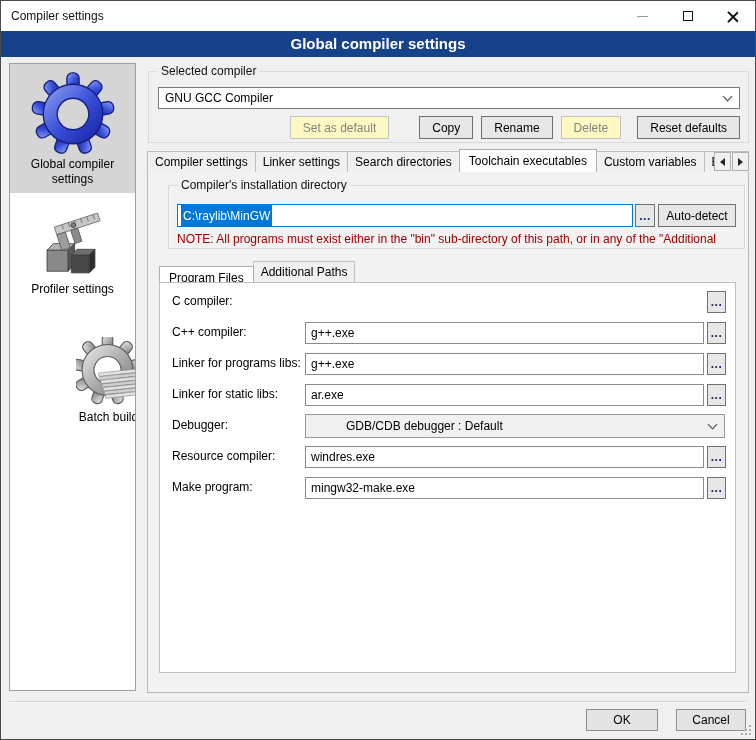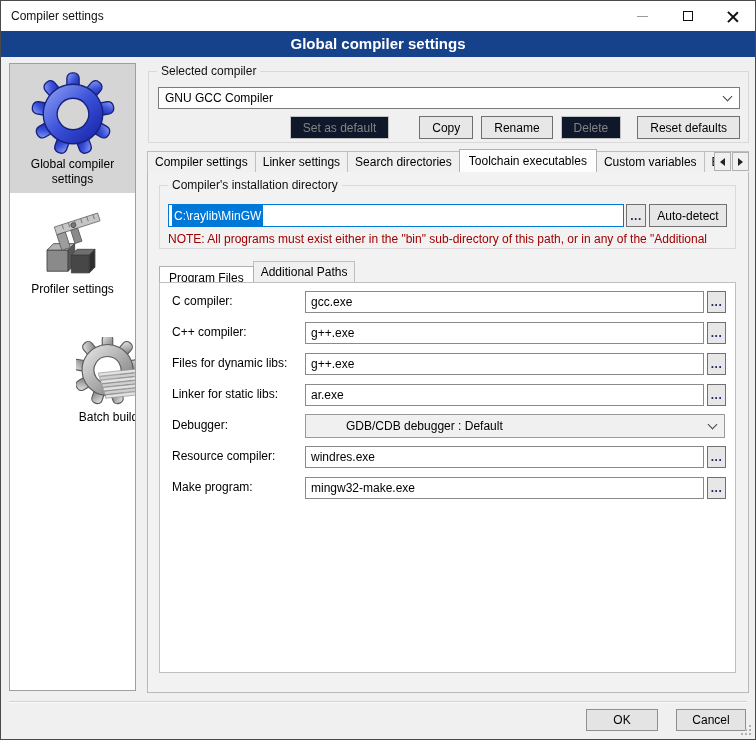--- a/index.html
+++ b/index.html
@@ -56,21 +56,21 @@
   .group-label {
     position:absolute; top:-8px; left:8px; background:#f0f0f0; padding:0 4px;
     font-size:12px; color:#111; white-space:nowrap;
   }
 
   .btn {
     display:inline-flex; align-items:center; justify-content:center;
     background:#e7e7e7; border:1px solid #707070; font-size:12px;
     height:23px; padding:0 12px; color:#000;
   }
-  .btn.disabled { background:#0f172a; border-color:#c3c3c3; color:#838383; }
+  .btn.disabled { background:#fef9c3; border-color:#c3c3c3; color:#838383; }
   .btn.light-border { border-color:#8f8f8f; background:#e4e4e4; }
 
   .chev { width:7px; height:7px; border-right:1.6px solid #444; border-bottom:1.6px solid #444;
           transform:rotate(45deg); margin-top:-4px; }
 
   .combo {
     display:flex; align-items:center; background:#fff; border:1px solid #7a7a7a;
     padding:0 8px 0 6px; height:22px;
   }
   .combo .combo-value { flex:1; white-space:nowrap; overflow:hidden; }
@@ -107,21 +107,21 @@
   .tri-left  { width:0; height:0; border:4px solid transparent; border-right:5px solid #222; border-left:none; }
   .tri-right { width:0; height:0; border:4px solid transparent; border-left:5px solid #222; border-right:none; }
 
   
   #outer-page {
     position:absolute; left:146px; top:170px; width:602px; height:522px;
     border:1px solid #b8b8b8; background:#f2f2f2; z-index:2;
   }
 
   
-  #grp-install { left:158px; top:184px; width:577px; height:64px; z-index:3; }
+  #grp-install { left:167px; top:184px; width:577px; height:64px; z-index:3; }
   #grp-install .group-label { background:#f2f2f2; }
   #dir-input {
     position:absolute; left:8px; top:18px; width:456px; height:23px;
     background:#fff; border:1px solid #0078d7; display:flex; align-items:center;
     padding-left:3px; overflow:hidden;
   }
   #dir-input .sel { background:#0078d7; color:#fff; padding:11px 2px; white-space:nowrap; }
   #dir-browse { position:absolute; left:466px; top:18px; width:20px; height:23px; padding:0; }
   #btn-autodetect { position:absolute; left:489px; top:18px; width:78px; height:23px; padding:0; }
   #install-note {
@@ -318,36 +318,33 @@
   </div>
 
   <div class="tabstrip" id="inner-tabs">
     <div class="tab selected">Program Files</div>
     <div class="tab">Additional Paths</div>
   </div>
 
   <div id="inner-page">
 
     <span class="frow-label" style="top:11px">C compiler:</span>
-    <div class="frow-input" style="top:8px">
-        <span>gcc.exe</span>
-      </div>
     <button class="btn frow-browse" style="top:8px">
         <span class="browse-dots">...</span>
       </button>
 
     <span class="frow-label" style="top:42px">C++ compiler:</span>
     <div class="frow-input" style="top:39px">
         <span>g++.exe</span>
       </div>
     <button class="btn frow-browse" style="top:39px">
         <span class="browse-dots">...</span>
       </button>
 
-    <span class="frow-label" style="top:73px">Files for dynamic libs:</span>
+    <span class="frow-label" style="top:73px">Linker for programs libs:</span>
     <div class="frow-input" style="top:70px">
         <span>g++.exe</span>
       </div>
     <button class="btn frow-browse" style="top:70px">
         <span class="browse-dots">...</span>
       </button>
 
     <span class="frow-label" style="top:104px">Linker for static libs:</span>
     <div class="frow-input" style="top:101px">
         <span>ar.exe</span>

